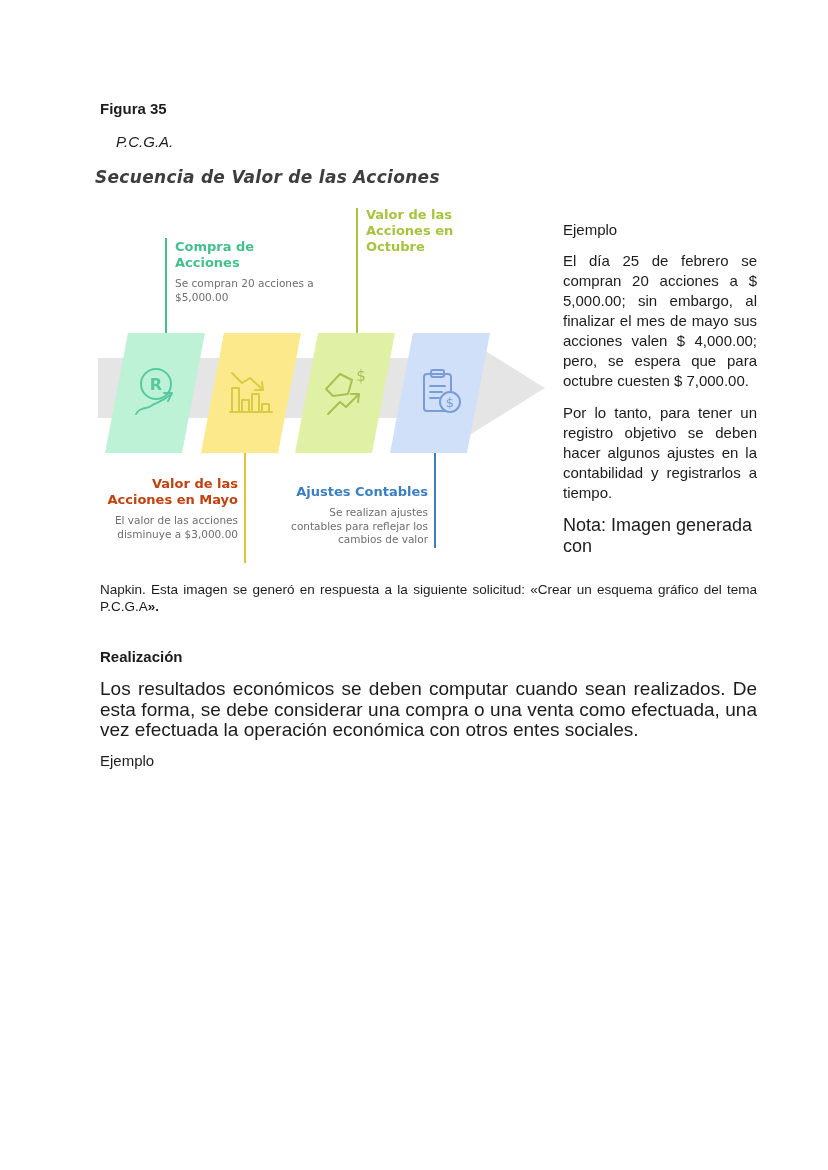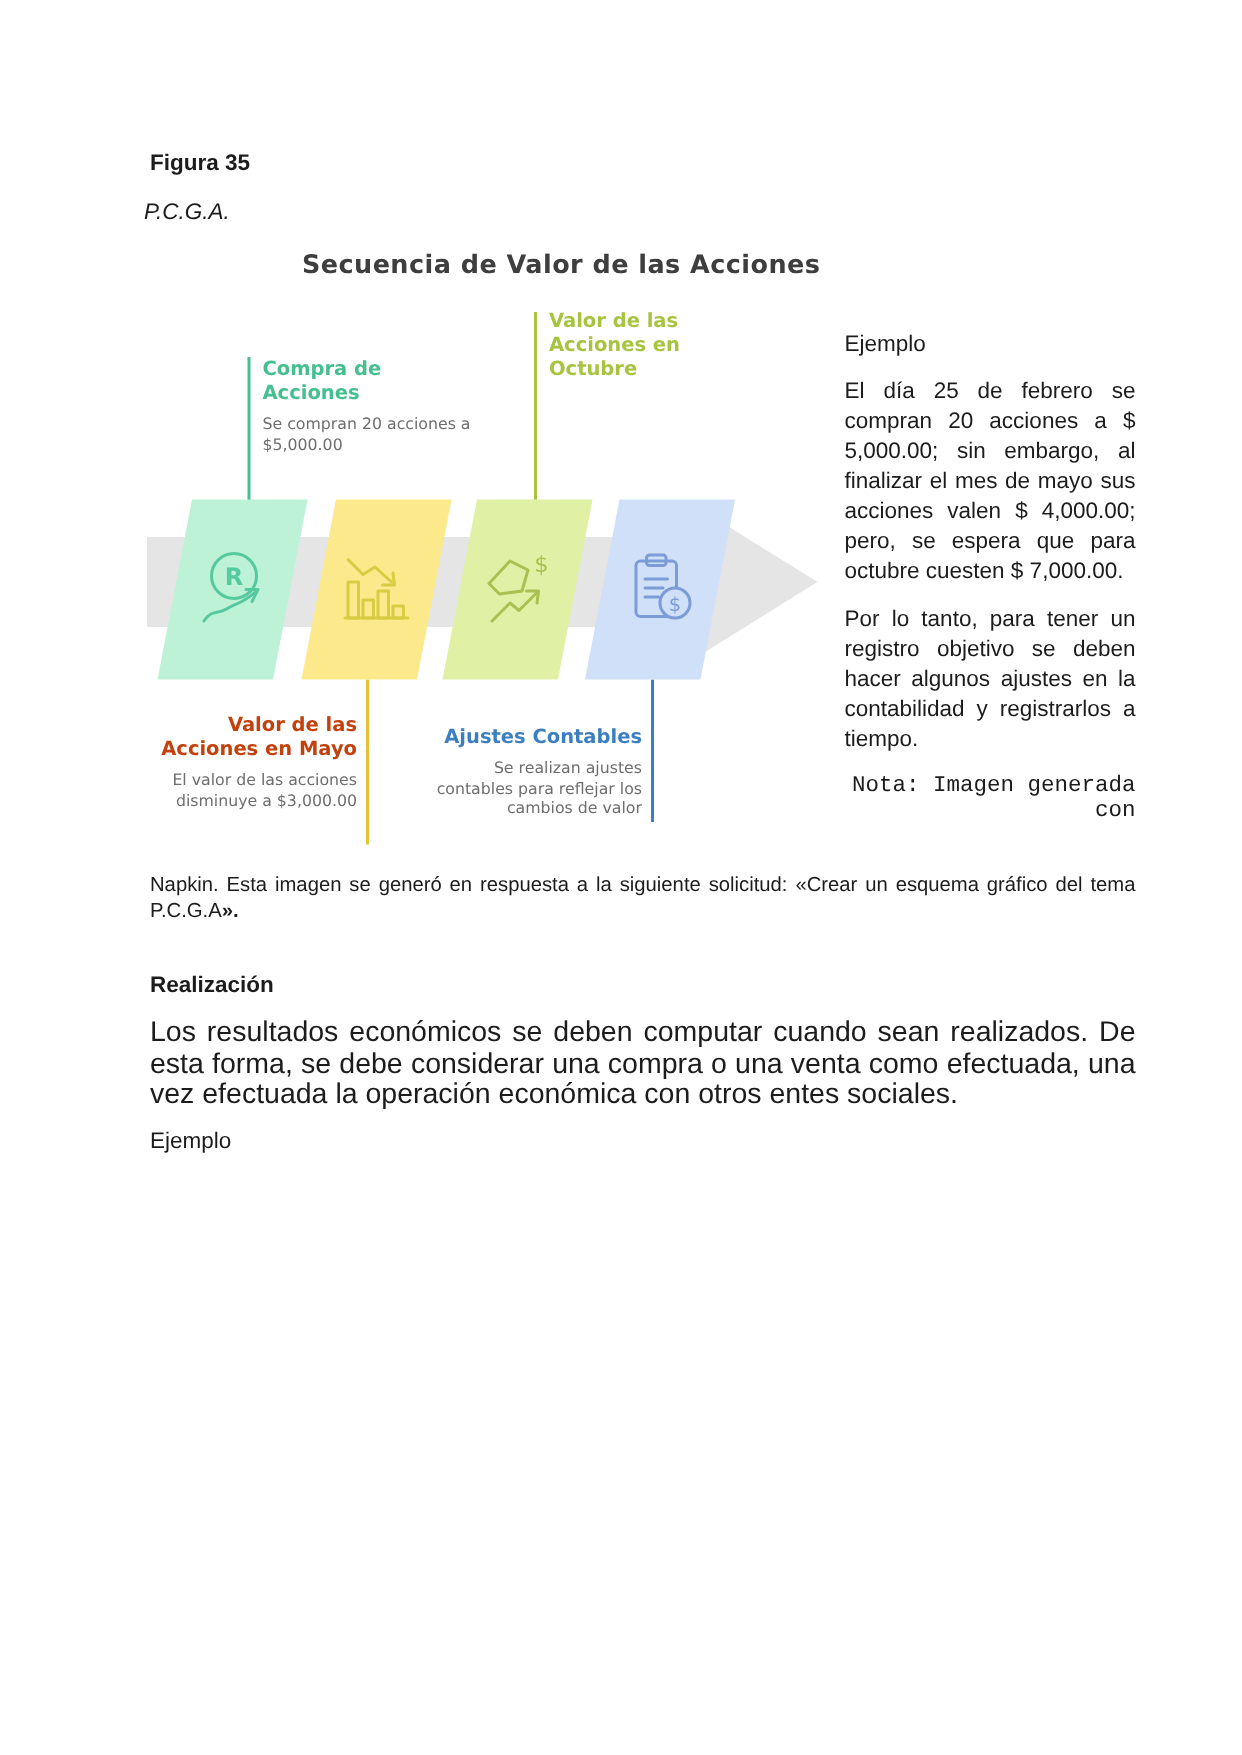--- a/index.html
+++ b/index.html
@@ -5,43 +5,43 @@
   * { margin:0; padding:0; box-sizing:border-box; }
   html,body { background:#ffffff; }
   #page {
     position:relative; width:828px; height:840px; background:#ffffff;
     font-family:"Liberation Sans", sans-serif; color:#1c1c1c; overflow:hidden;
   }
   .abs { position:absolute; }
 
   
   .fig-label   { left:100px; top:100px; font-size:15px; font-weight:700; }
-  .fig-caption { left:96px; top:133px; font-size:15px; font-style:italic; }
+  .fig-caption { left:116px; top:133px; font-size:15px; font-style:italic; }
   .body-par    { font-size:19px; line-height:20.5px; text-align:justify; }
   .sec-head    { font-size:15px; font-weight:700; }
   .sec-head-plain { font-size:15px; }
 
   .right-col { left:563px; top:221px; width:194px; }
   .right-col .col-head { font-size:15px; margin-bottom:13px; }
   .right-col p { font-size:15px; line-height:20px; text-align:justify; margin-bottom:12px; }
-  .right-col .note-intro { font-size:15px; text-align:right; margin-top:2px; color:#1c1c1c;font-family:Liberation Mono, monospace; }
+  .right-col .note-intro { font-size:18px; text-align:left; margin-top:2px; color:#1c1c1c; }
 
   .note-cont { left:100px; top:581px; width:657px; font-size:13.5px; line-height:17px; text-align:justify; }
   .note-cont b { font-weight:700; }
 
   .realizacion-head { left:100px; top:648px; }
   .realizacion-par  { left:100px; top:679px; width:657px; }
   .ejemplo2-head    { left:100px; top:752px; }
   .ejemplo2-par     { left:100px; top:783px; width:657px; }
   .page-number { left:100px; top:1045px; width:628px; text-align:right; font-size:15px; }
 
   
   .diagram-font { font-family:"DejaVu Sans", sans-serif; }
-  .diag-title { left:95px; top:167px; width:452px; text-align:right;
-                font-size:17px; font-weight:700; color:#3e3e3e; letter-spacing:.3px; }
+  .diag-title { left:95px; top:167px; width:452px; text-align:left;
+                font-size:17px; font-weight:700; color:#3e3e3e; letter-spacing:.3px;font-style:italic; }
   .diag-svg { left:90px; top:195px; }
 
   .step-block { line-height:15px; }
   .step-head { font-size:13px; font-weight:700; line-height:16px; }
   .step-body { font-size:10.5px; line-height:13.5px; color:#6e6e6e; margin-top:6px; }
 
   .step-compra  { left:175px; top:239px; width:140px; }
   .step-compra  .step-head { color:#44bf8e; }
   .step-octubre { left:366px; top:207px; width:145px; }
   .step-octubre .step-head { color:#a6c43e; }

